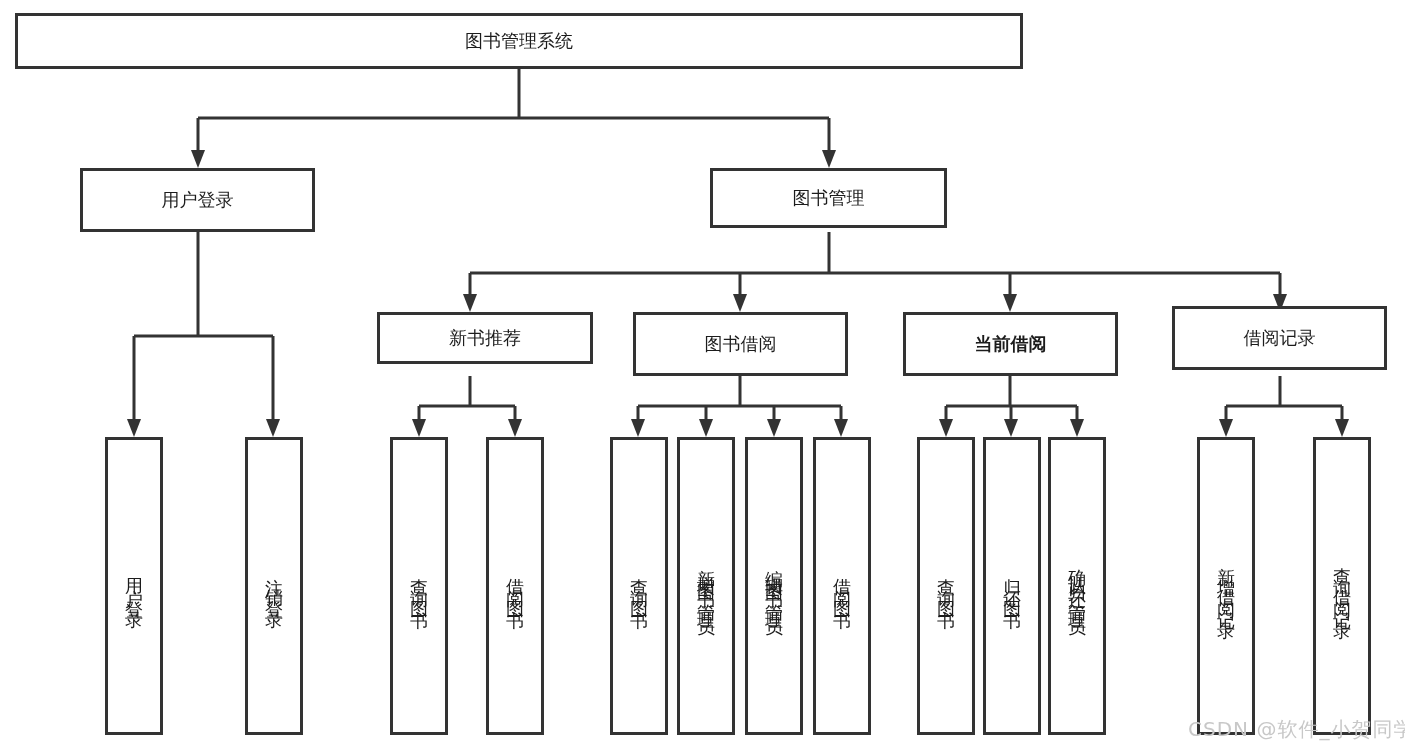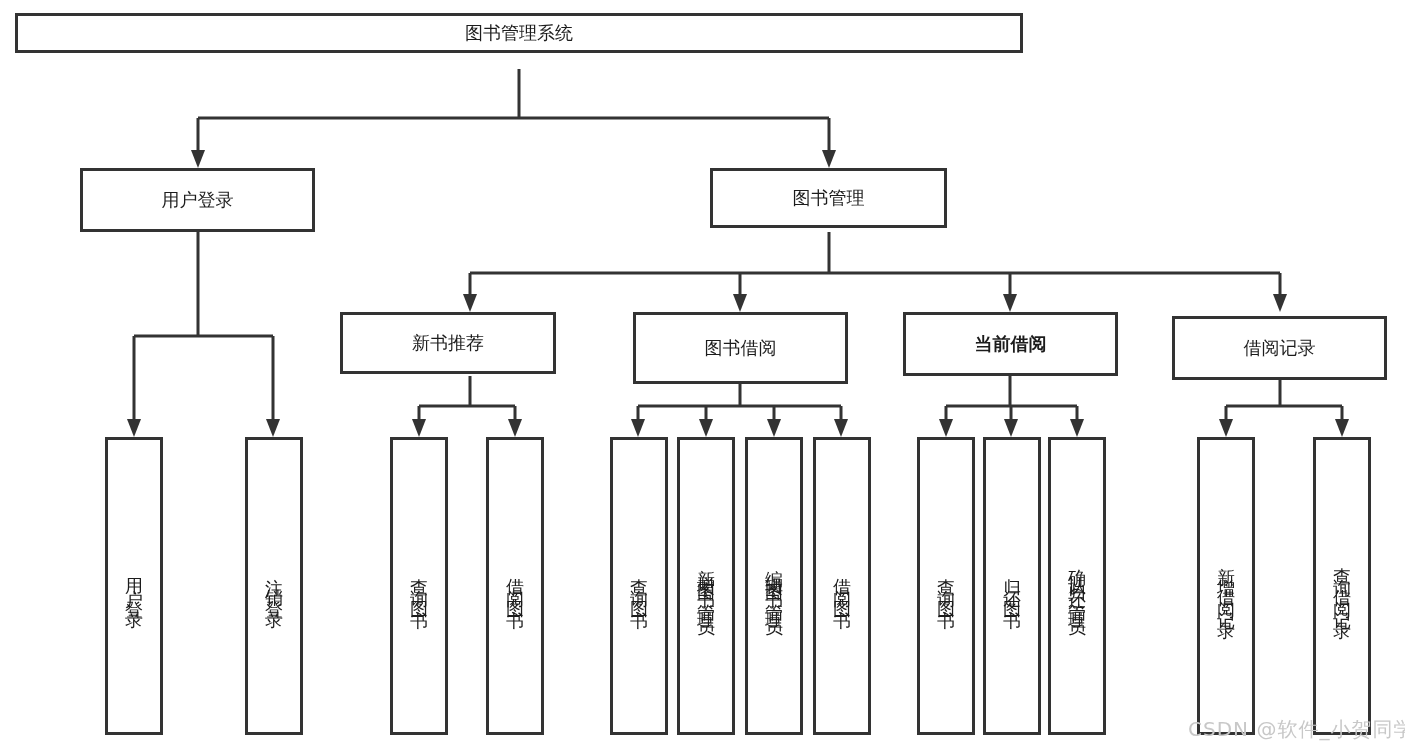--- a/index.html
+++ b/index.html
@@ -77,29 +77,29 @@
       <polygon points="767,419 781,419 774,437"></polygon>
       <polygon points="834,419 848,419 841,437"></polygon>
       <polygon points="939,419 953,419 946,437"></polygon>
       <polygon points="1004,419 1018,419 1011,437"></polygon>
       <polygon points="1070,419 1084,419 1077,437"></polygon>
       <polygon points="1219,419 1233,419 1226,437"></polygon>
       <polygon points="1335,419 1349,419 1342,437"></polygon>
     </g>
   </svg>
 
-  <div class="box h" style="left:15px;top:13px;width:1008px;height:40px;">图书管理系统</div>
+  <div class="box h" style="left:15px;top:13px;width:1008px;height:56px;">图书管理系统</div>
 
   <div class="box h" style="left:80px;top:168px;width:235px;height:64px;">用户登录</div>
   <div class="box h" style="left:710px;top:168px;width:237px;height:60px;">图书管理</div>
 
-  <div class="box h" style="left:340px;top:312px;width:216px;height:62px;">新书推荐</div>
-  <div class="box h" style="left:633px;top:312px;width:215px;height:72px;">图书借阅</div>
+  <div class="box h" style="left:377px;top:312px;width:216px;height:52px;">新书推荐</div>
+  <div class="box h" style="left:633px;top:312px;width:215px;height:64px;">图书借阅</div>
   <div class="box h" style="left:903px;top:312px;width:215px;height:64px;font-weight:bold;">当前借阅</div>
-  <div class="box h" style="left:1172px;top:316px;width:215px;height:64px;">借阅记录</div>
+  <div class="box h" style="left:1172px;top:306px;width:215px;height:64px;">借阅记录</div>
 
   <div class="box v" style="left:105px;top:437px;width:58px;height:298px;">用户登录</div>
   <div class="box v" style="left:245px;top:437px;width:58px;height:298px;">注销登录</div>
 
   <div class="box v" style="left:390px;top:437px;width:58px;height:298px;">查询图书</div>
   <div class="box v" style="left:486px;top:437px;width:58px;height:298px;">借阅图书</div>
 
   <div class="box v" style="left:610px;top:437px;width:58px;height:298px;">查询图书</div>
   <div class="box v" style="left:677px;top:437px;width:58px;height:298px;letter-spacing:7px;">新增图书（管理员）</div>
   <div class="box v" style="left:745px;top:437px;width:58px;height:298px;letter-spacing:7px;">编辑图书（管理员）</div>

